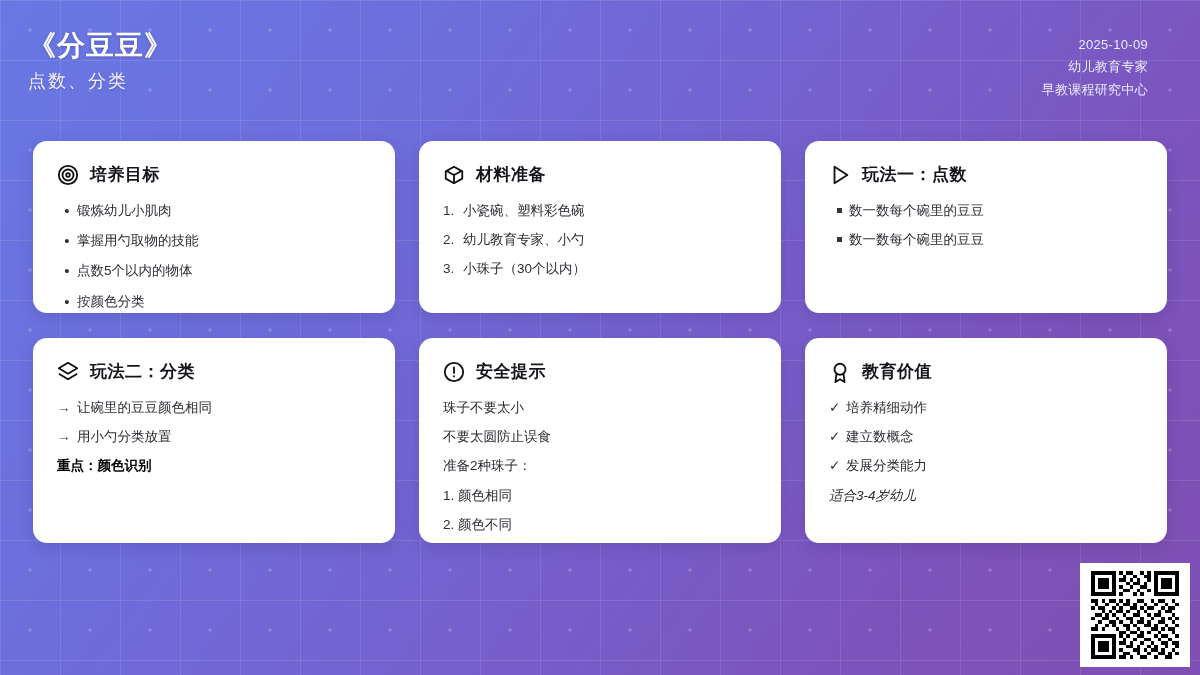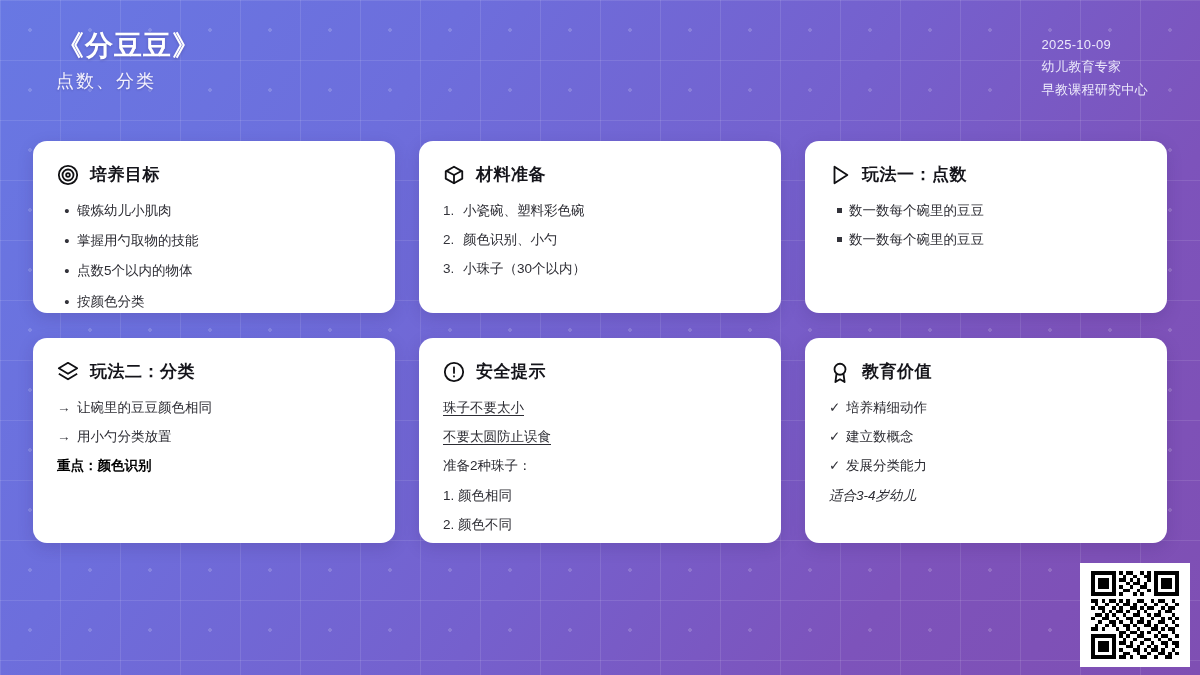--- a/index.html
+++ b/index.html
@@ -10,30 +10,30 @@
       radial-gradient(circle at 30px 30px, rgba(255,255,255,0.16) 1.6px, transparent 1.8px),
       linear-gradient(to right, rgba(255,255,255,0.10) 1px, transparent 1px),
       linear-gradient(to bottom, rgba(255,255,255,0.10) 1px, transparent 1px),
       linear-gradient(125deg, #6878e3 0%, #6d6edc 28%, #7560cd 55%, #7d53bb 78%, #7f4fb3 100%);
     background-size: 60px 60px, 60px 60px, 60px 60px, 100% 100%;
     position:relative;
   }
 
   
   .header { position:absolute; left:0; top:0; width:1200px; height:122px; }
-  .h-left { position:absolute; left:56px; top:28px; }
+  .h-left { position:absolute; left:28px; top:28px; }
   .slide-title {
     font-size:28px; font-weight:bold; color:#ffffff; letter-spacing:1px;
     text-shadow:0 1px 3px rgba(40,30,90,0.30); line-height:1.25;
   }
   .slide-subtitle {
     font-size:18px; font-weight:normal; color:#f3f1fd; letter-spacing:2px;
     margin-top:6px; text-shadow:0 1px 2px rgba(40,30,90,0.25);
   }
-  .h-right { position:absolute; right:52px; top:34px; }
+  .h-right { position:absolute; right:52px; top:34px; text-align:right; }
   .meta-line { font-size:13px; color:#ece9fb; line-height:1.72; letter-spacing:.3px; }
 
   
   .grid {
     position:absolute; left:33px; top:141px;
     width:1134px;
     display:grid;
     grid-template-columns:repeat(3, 362px);
     grid-template-rows:172px 205px;
     column-gap:24px; row-gap:25px;
@@ -62,21 +62,21 @@
   }
   .mk-dot { width:20px; text-align:center; }
   .mk-dot i { font-style:normal; font-size:15px; line-height:1.2; }
   .mk-sq { width:20px; text-align:center; }
   .mk-sq i { font-style:normal; display:inline-block; width:5px; height:5px; background:#33333a; vertical-align:middle; margin-bottom:2px; }
   .mk-num { min-width:20px; }
   .mk-arrow { min-width:20px; }
   .mk-check { min-width:17px; }
   .line-text { display:inline-block; }
 
-  .t-underline .line-text { text-decoration:underline; text-underline-offset:3px;text-align:right; }
+  .t-underline .line-text { text-underline-offset:3px;text-align:right; }
   .t-highlight .line-text { color:#000000; font-weight:bold; }
   .t-italic .line-text { font-style:italic; }
 
   
   .qr-wrap {
     position:absolute; right:10px; bottom:8px;
     width:110px; height:104px; background:#ffffff;
     display:flex; align-items:center; justify-content:center;
   }
   .qr { width:88px; height:88px; display:block; }
@@ -138,21 +138,21 @@
         </span>
         <span class="card-title">材料准备</span>
       </div>
       <div class="lines">
         <div class="line">
           <span class="mk mk-num">1.</span>
           <span class="line-text">小瓷碗、塑料彩色碗</span>
         </div>
         <div class="line">
           <span class="mk mk-num">2.</span>
-          <span class="line-text">颜色识别、小勺</span>
+          <span class="line-text">幼儿教育专家、小勺</span>
         </div>
         <div class="line">
           <span class="mk mk-num">3.</span>
           <span class="line-text">小珠子（30个以内）</span>
         </div>
       </div>
     </div>
     <div class="card">
       <div class="card-head">
         <span class="card-icon">

